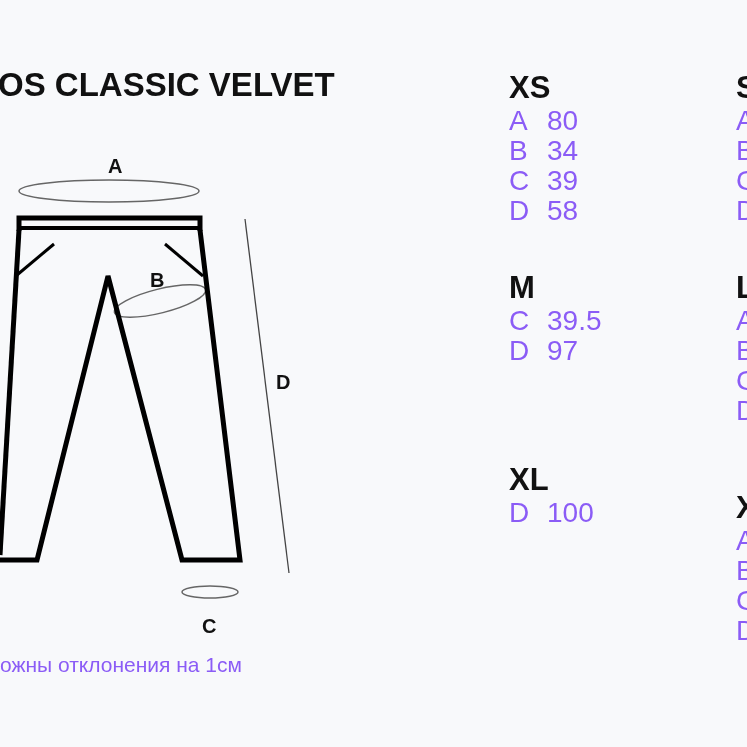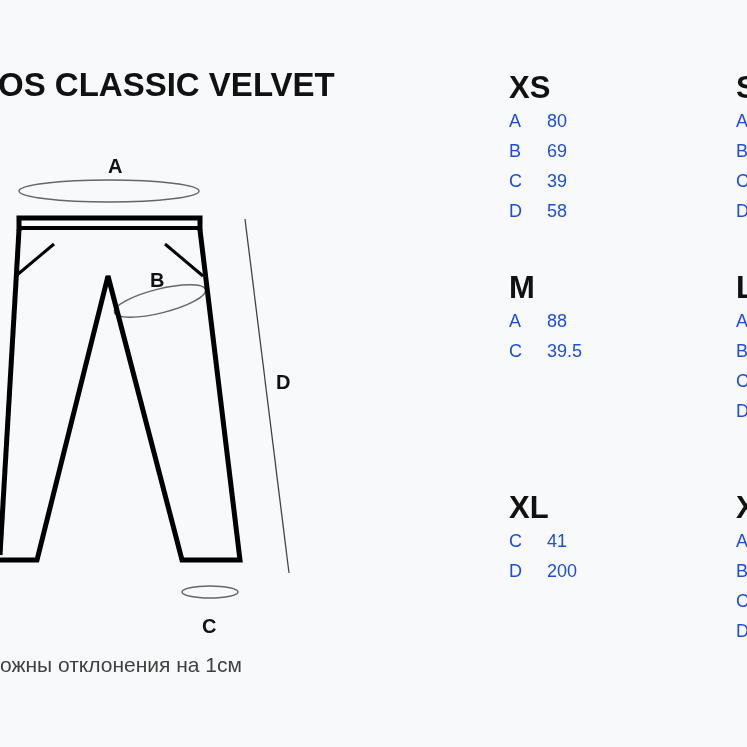--- a/index.html
+++ b/index.html
@@ -9,26 +9,26 @@
       font-family: "Liberation Sans", "DejaVu Sans", sans-serif;
       color: #111;
     }
     .title {
       position: absolute; left: -2px; top: 66px;
       font-size: 33px; font-weight: bold; letter-spacing: 0px;
       white-space: nowrap;
     }
     .note {
       position: absolute; left: 0px; top: 653px;
-      font-size: 21px; color: #404040; white-space: nowrap;
+      font-size: 21px; color: #8b5cf6; white-space: nowrap;
     }
     .diagram { position: absolute; left: 0; top: 0; }
     .size-block { position: absolute; }
     .size-name { font-size: 31px; font-weight: bold; line-height: 32px; height: 34px; }
-    .row { font-size: 18px; line-height: 30px; height: 30px; white-space: nowrap; color: #1d4ed8; }
+    .row { font-size: 28px; line-height: 30px; height: 30px; white-space: nowrap; color: #8b5cf6; }
     .row .k { display: inline-block; width: 38px; }
     .lbl { position: absolute; font-size: 20px; font-weight: bold; }
   </style>
 </head>
 <body>
 
 <div class="title">OS CLASSIC VELVET</div>
 
 <svg class="diagram" width="320" height="640" viewBox="0 0 320 640">
 
@@ -54,51 +54,50 @@
 <div class="lbl" style="left:108px;top:155px;">A</div>
 <div class="lbl" style="left:150px;top:269px;">B</div>
 <div class="lbl" style="left:276px;top:371px;">D</div>
 <div class="lbl" style="left:202px;top:615px;">C</div>
 
 <div class="note">ожны отклонения на 1см</div>
 
 <div class="size-block" style="left:509px;top:72px;">
   <div class="size-name">XS</div>
   <div class="row"><span class="k">A</span><span>80</span></div>
-  <div class="row"><span class="k">B</span><span>69</span></div>
+  <div class="row"><span class="k">B</span><span>34</span></div>
   <div class="row"><span class="k">C</span><span>39</span></div>
   <div class="row"><span class="k">D</span><span>58</span></div>
 </div>
 
 <div class="size-block" style="left:736px;top:72px;">
   <div class="size-name">S</div>
   <div class="row"><span class="k">A</span></div>
   <div class="row"><span class="k">B</span></div>
   <div class="row"><span class="k">C</span></div>
   <div class="row"><span class="k">D</span></div>
 </div>
 
 <div class="size-block" style="left:509px;top:272px;">
   <div class="size-name">M</div>
-  <div class="row"><span class="k">A</span><span>88</span></div>
   <div class="row"><span class="k">C</span><span>39.5</span></div>
+  <div class="row"><span class="k">D</span><span>97</span></div>
 </div>
 
 <div class="size-block" style="left:736px;top:272px;">
   <div class="size-name">L</div>
   <div class="row"><span class="k">A</span></div>
   <div class="row"><span class="k">B</span></div>
   <div class="row"><span class="k">C</span></div>
   <div class="row"><span class="k">D</span></div>
 </div>
 
-<div class="size-block" style="left:509px;top:492px;">
+<div class="size-block" style="left:509px;top:464px;">
   <div class="size-name">XL</div>
-  <div class="row"><span class="k">C</span><span>41</span></div>
-  <div class="row"><span class="k">D</span><span>200</span></div>
+  <div class="row"><span class="k">D</span><span>100</span></div>
 </div>
 
 <div class="size-block" style="left:736px;top:492px;">
   <div class="size-name">X</div>
   <div class="row"><span class="k">A</span></div>
   <div class="row"><span class="k">B</span></div>
   <div class="row"><span class="k">C</span></div>
   <div class="row"><span class="k">D</span></div>
 </div>
 

